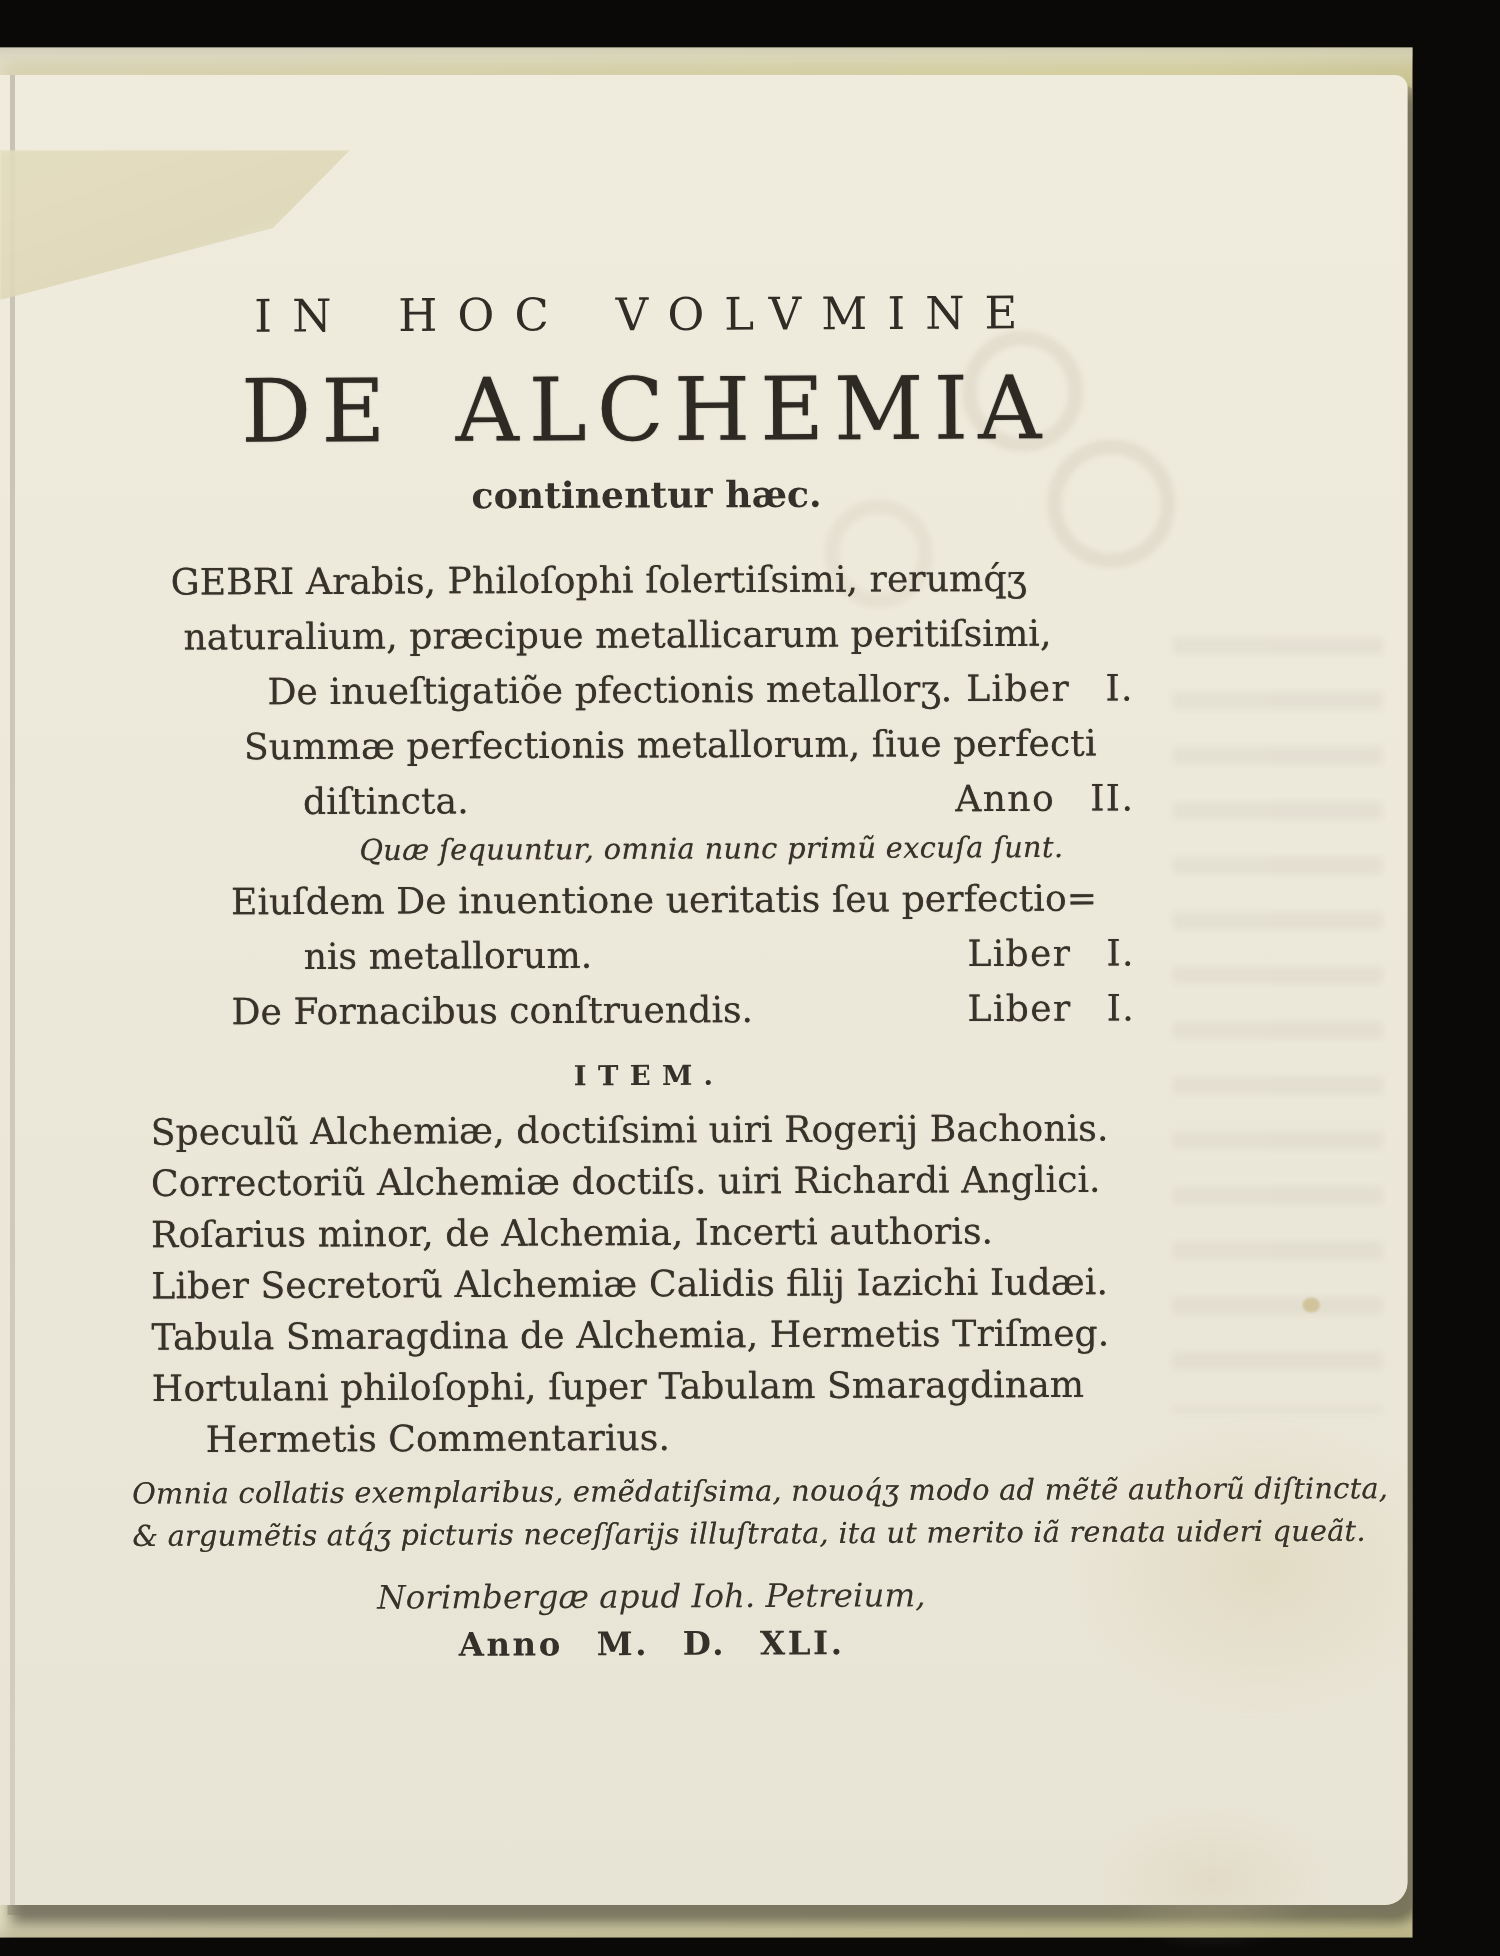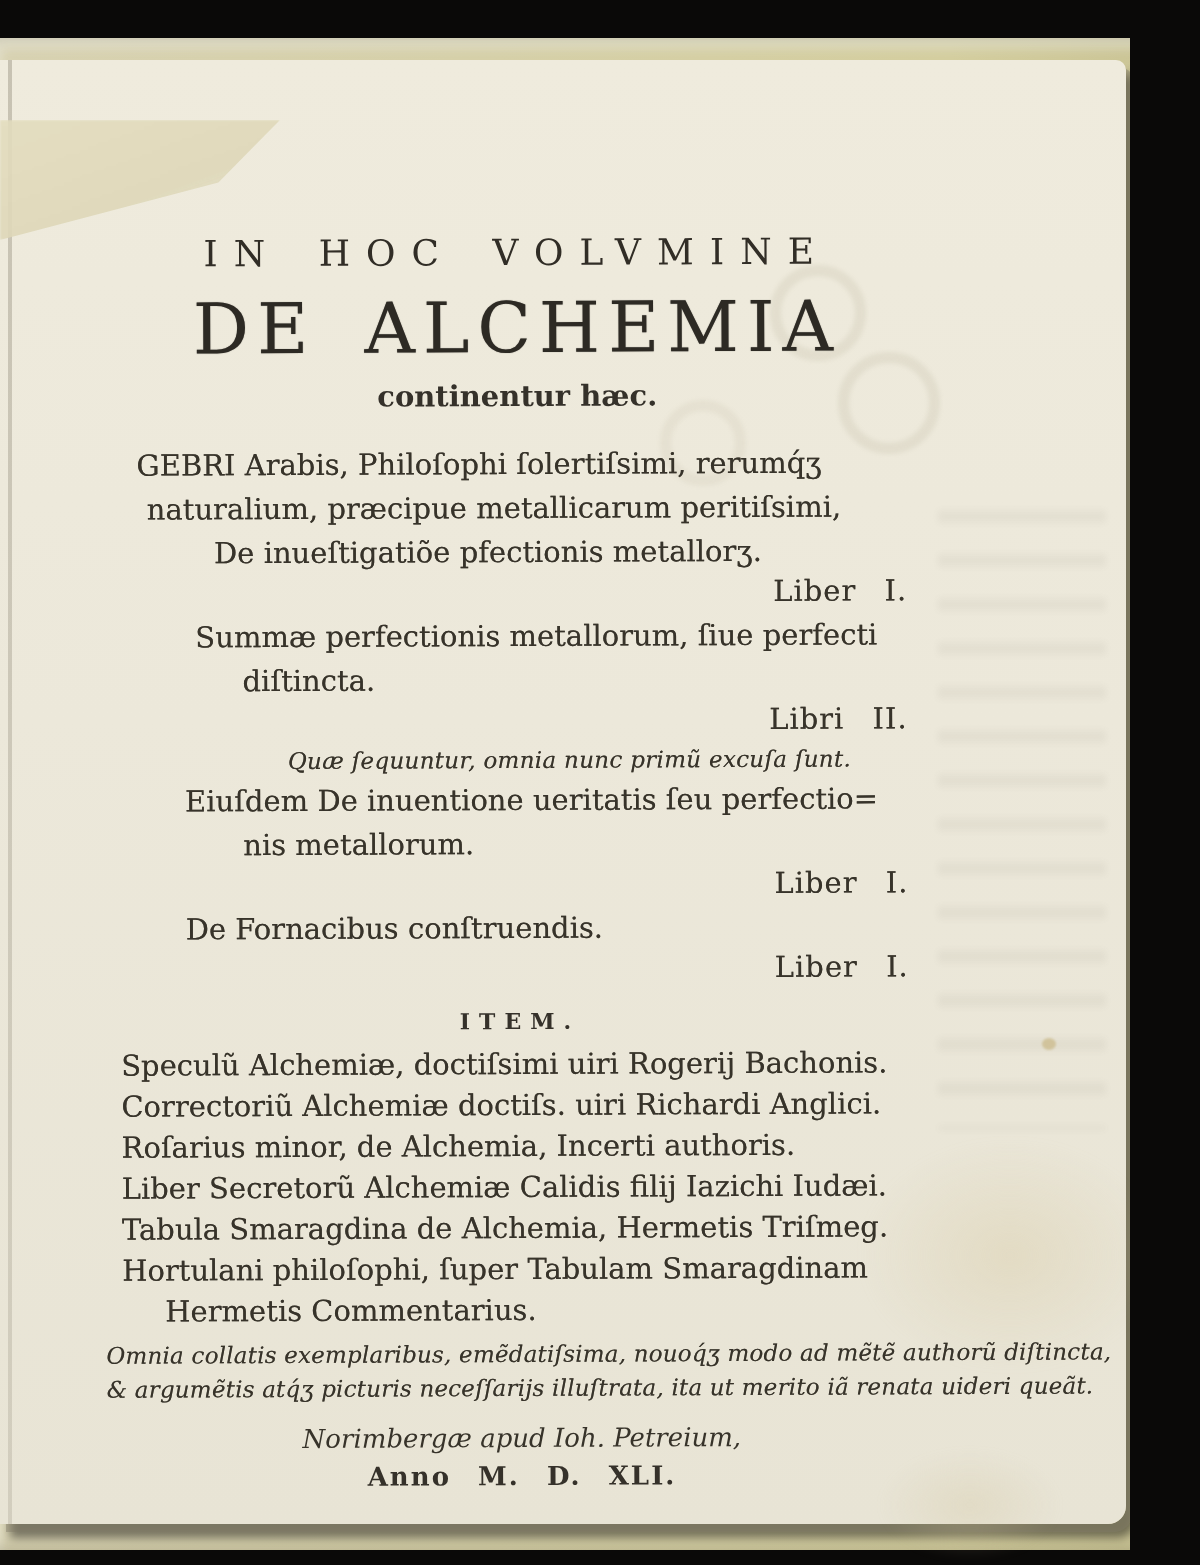--- a/index.html
+++ b/index.html
@@ -37,21 +37,21 @@
   .content{position:absolute;left:130px;top:0;width:778px;height:100%;
         padding-top:170px;box-sizing:border-box;color:#37332a;transform:rotate(-0.25deg);}
   .kicker{font-size:36px;letter-spacing:16px;word-spacing:10px;text-align:center;height:46px;line-height:46px;
         color:#312d26;}
   .title{font-size:70px;letter-spacing:8px;word-spacing:18px;text-align:center;margin-top:10px;height:84px;
         line-height:84px;color:#2d2a24;text-shadow:0 0 1px rgba(45,42,36,.55);}
   .subtitle{font-size:29px;text-align:center;margin-top:6px;height:40px;line-height:40px;font-weight:bold;color:#35312a;}
   .toc{margin-top:26px;font-size:29px;}
   .toc p{margin:0;line-height:44px;white-space:nowrap;text-shadow:0 0 .6px rgba(55,50,40,.7);}
   .row{display:flex;justify-content:space-between;}
-  .right-label{word-spacing:18px;letter-spacing:1px;margin-top:40px;}
+  .right-label{word-spacing:18px;letter-spacing:1px;}
   .p8{padding-left:8px;}  .p18{padding-left:18px;} .p55{padding-left:55px;}
   .p66{padding-left:66px;} .p85{padding-left:85px;} .p113{padding-left:113px;} .p158{padding-left:158px;}
   .note{font-style:italic;font-size:23px;line-height:36px !important;letter-spacing:.3px;}
   .item-head{margin-top:14px;font-size:22px;letter-spacing:9px;text-align:center;height:34px;line-height:34px;
         font-weight:bold;color:#35312a;}
   .items{margin:6px 0 0 -10px;font-size:29px;}
   .items p{margin:0;line-height:41px;white-space:nowrap;text-shadow:0 0 .6px rgba(55,50,40,.7);}
   .items p.last{padding-left:43px;}
   .colophon{margin:6px 0 0 -26px;width:calc(100% + 30px);font-style:italic;font-size:23px;}
   .colophon p{margin:0;line-height:34px;white-space:nowrap;letter-spacing:.2px;
@@ -82,21 +82,21 @@
       <div class="toc">
         <p class="p8"><span>GEBRI Arabis, Philoſophi ſolertiſsimi, rerumq́ʒ</span></p>
         <p class="p18"><span>naturalium, præcipue metallicarum peritiſsimi,</span></p>
         <p class="row p85">
             <span>De inueſtigatiõe pfectionis metallorʒ.</span>
             <span class="right-label">Liber I.</span>
           </p>
         <p class="p66"><span>Summæ perfectionis metallorum, ſiue perfecti</span></p>
         <p class="row p113">
             <span>diſtincta.</span>
-            <span class="right-label">Libri II.</span>
+            <span class="right-label">Anno II.</span>
           </p>
         <p class="note p158"><span>Quæ ſequuntur, omnia nunc primũ excuſa ſunt.</span></p>
         <p class="p55"><span>Eiuſdem De inuentione ueritatis ſeu perfectio=</span></p>
         <p class="row p113">
             <span>nis metallorum.</span>
             <span class="right-label">Liber I.</span>
           </p>
         <p class="row p55">
             <span>De Fornacibus conſtruendis.</span>
             <span class="right-label">Liber I.</span>

